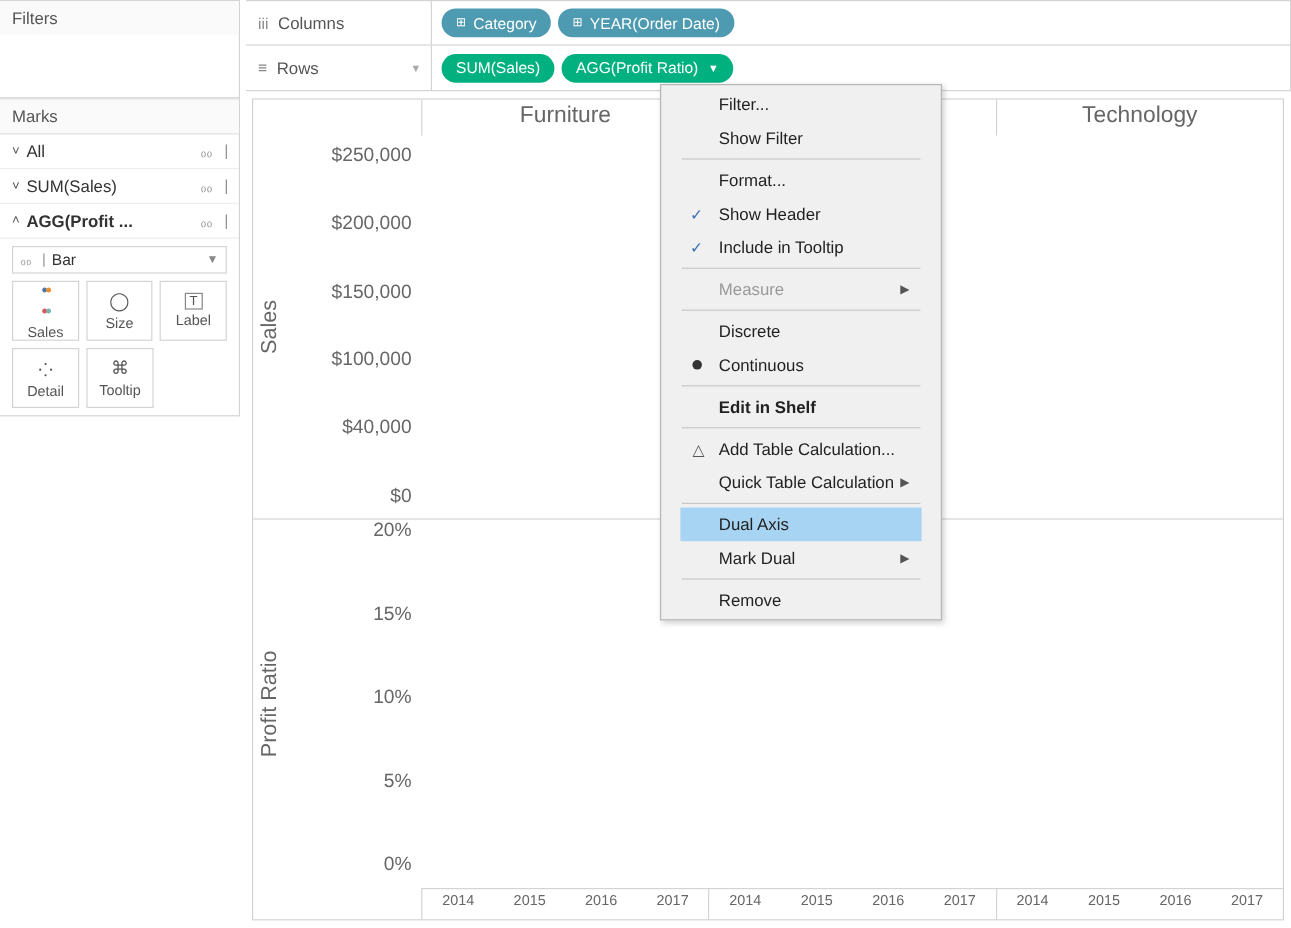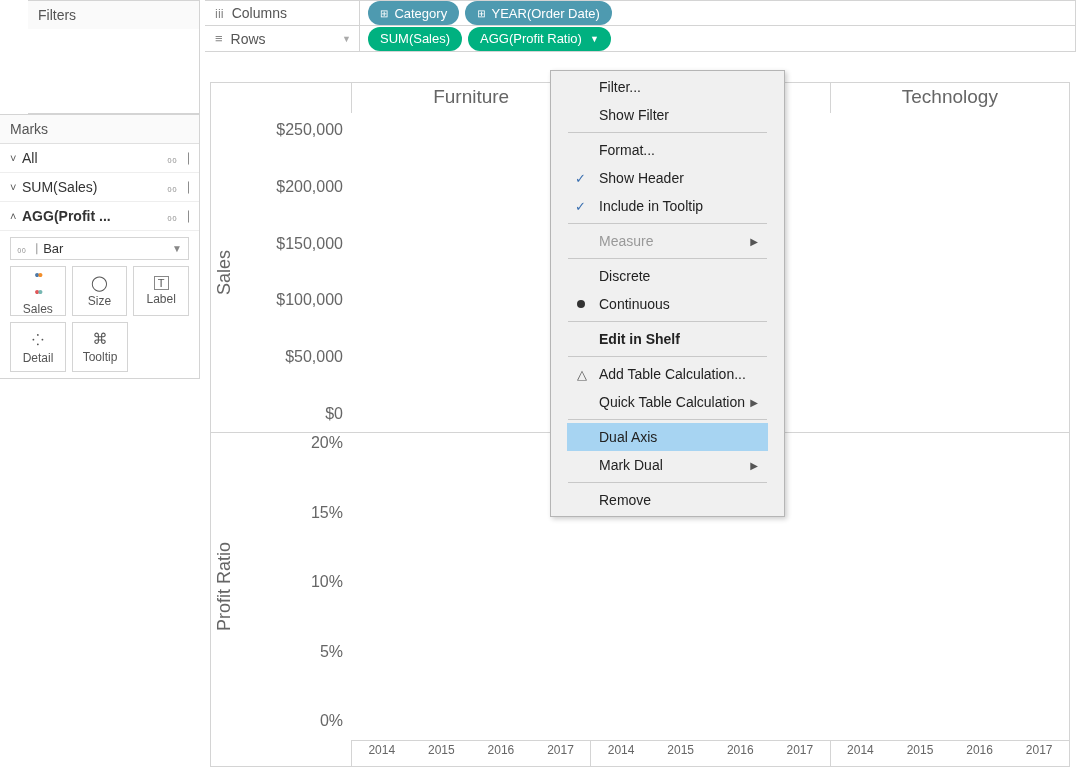--- a/index.html
+++ b/index.html
@@ -3,38 +3,38 @@
 <meta charset="utf-8">
 <style>
 * { box-sizing: border-box; margin: 0; padding: 0; font-family: "Segoe UI", -apple-system, sans-serif; }
 body { background: #fff; width: 1076px; height: 773px; overflow: hidden; position: relative; color: #333; font-size: 13px; }
 
 
 .left-side { position: absolute; left: 0; top: 0; width: 200px; }
 .panel { border: 1px solid #d4d4d4; border-left: none; background: #fff; }
 .panel-header { padding: 6px 10px; font-size: 14px; color: #555; background: #fafafa; }
 .pages-panel { height: 70px; }
-.filters-panel { height: 114px; margin-left: 28px; }
+.filters-panel { height: 82px; }
 .marks-panel { }
 .marks-list { border-top: 1px solid #e0e0e0; }
 .mark-item { display:flex; align-items:center; justify-content:space-between; padding:6px 10px; border-bottom:1px solid #eee; cursor:pointer; }
 .mark-item .caret { width:12px; font-size:11px; color:#555; }
 .mark-item .label { flex:1; font-size:14px; }
 .mark-item .type-icon { font-size:12px; color:#888; }
 .mark-item.active .label { font-weight:bold; }
 .mark-type-select { margin:6px 10px; display:flex; align-items:center; border:1px solid #d4d4d4; padding:3px 6px; background:#fff; }
 .mark-type-select .ico { font-size:11px; color:#888; margin-right:6px; }
 .mark-type-select .dd { margin-left:auto; font-size:10px; color:#888; }
 .mark-cards-row { display:flex; gap:6px; padding:0 10px 6px; }
 .mark-card { width:56px; height:50px; border:1px solid #d4d4d4; display:flex; flex-direction:column; align-items:center; justify-content:center; font-size:12px; color:#555; background:#fff; cursor:pointer; }
 .mark-card .mc-ico { font-size:15px; margin-bottom:2px; }
 
 
 .shelves { position:absolute; left:205px; top:0; right:0; }
-.shelf-row { display:flex; align-items:center; height:26px; border:1px solid #d4d4d4; border-left:none; border-top:none; }
+.shelf-row { display:flex; align-items:center; height:38px; border:1px solid #d4d4d4; border-left:none; border-top:none; }
 .shelf-row:first-child { border-top:1px solid #d4d4d4; }
 .shelf-label { width:155px; display:flex; align-items:center; padding:0 10px; font-size:14px; color:#555; border-right:1px solid #d4d4d4; height:100%; position:relative; }
 .shelf-label .sh-ico { margin-right:8px; font-size:13px; color:#888; }
 .shelf-label .dd { position:absolute; right:8px; font-size:9px; color:#aaa; }
 .shelf-pills { flex:1; display:flex; align-items:center; gap:6px; padding:0 8px; }
 .pill { height:24px; border-radius:12px; padding:0 12px; display:inline-flex; align-items:center; color:#fff; font-size:13px; white-space:nowrap; cursor:pointer; }
 .pill.blue { background:#4e9ab0; }
 .pill.green { background:#00b180; }
 .pill .pill-ico { margin-right:6px; font-size:10px; }
 .pill .pill-dd { margin-left:8px; font-size:9px; }
@@ -171,21 +171,21 @@
   </div>
 
   <div class="row-area">
 
     <div class="chart-row" style="height:320px;border-bottom:1px solid #d4d4d4;">
       <div class="axis-title">
           <span>Sales</span>
         </div>
       <div class="y-ticks">
         <div class="y-tick" style="bottom:0%">$0</div>
-        <div class="y-tick" style="bottom:17.8%">$50,000</div>
+        <div class="y-tick" style="bottom:17.8%">$40,000</div>
         <div class="y-tick" style="bottom:35.6%">$100,000</div>
         <div class="y-tick" style="bottom:53.4%">$150,000</div>
         <div class="y-tick" style="bottom:71.2%">$200,000</div>
         <div class="y-tick" style="bottom:89%">$250,000</div>
       </div>
       <div class="cells" id="sales-cells">
           <div class="cell">
             <div class="bar" style="height: 56.4286%;"></div>
             <div class="bar" style="height: 60.7143%;"></div>
             <div class="bar" style="height: 71.4286%;"></div>

